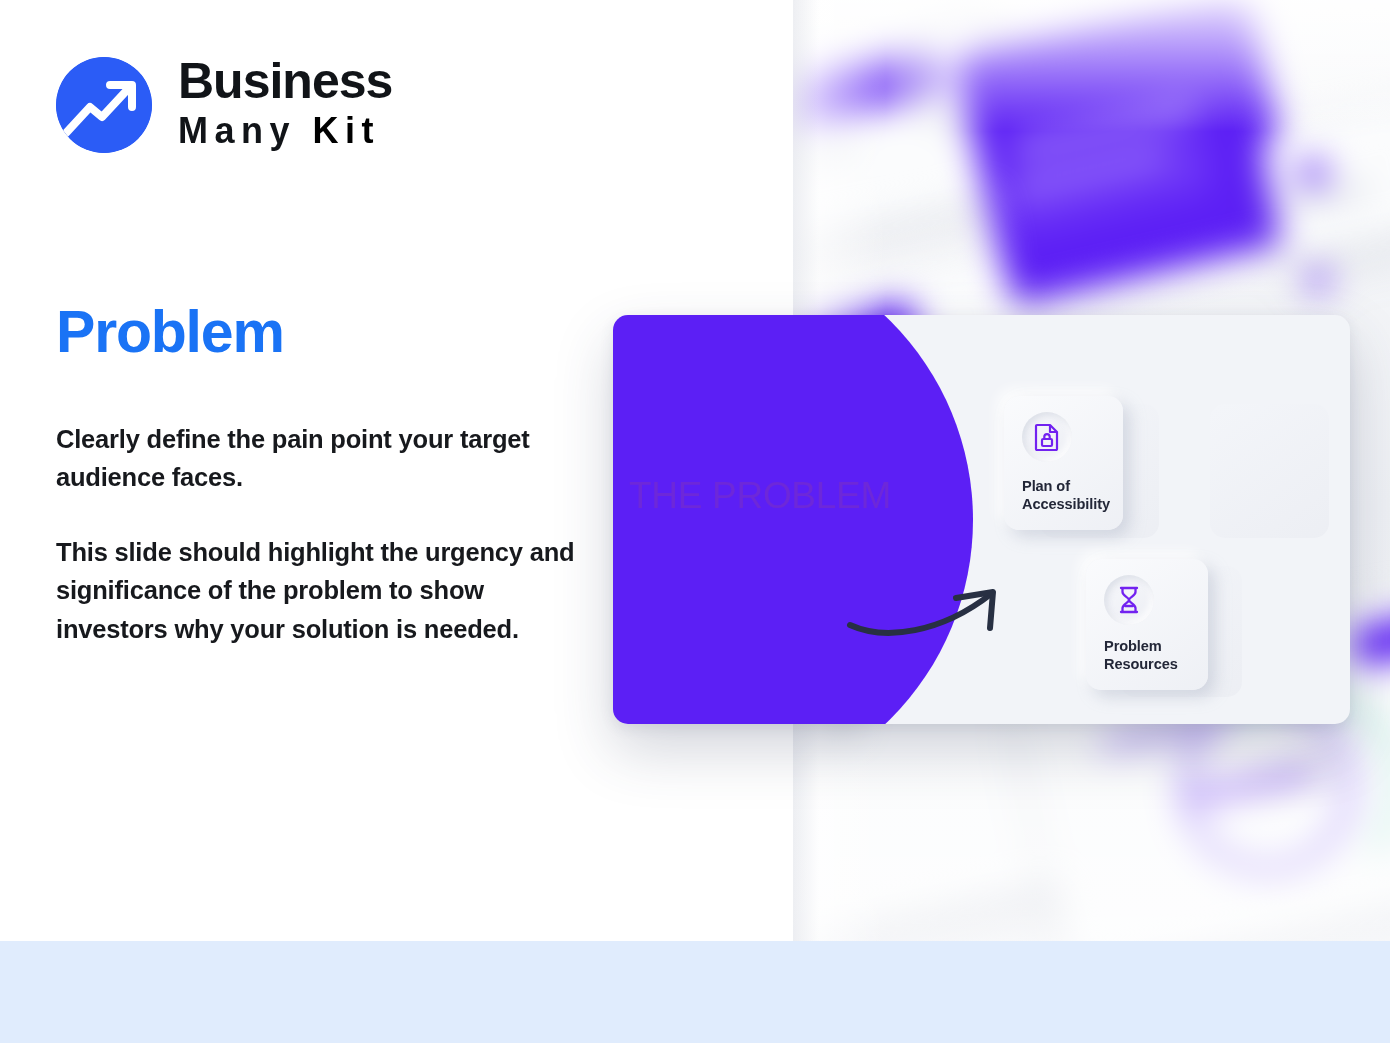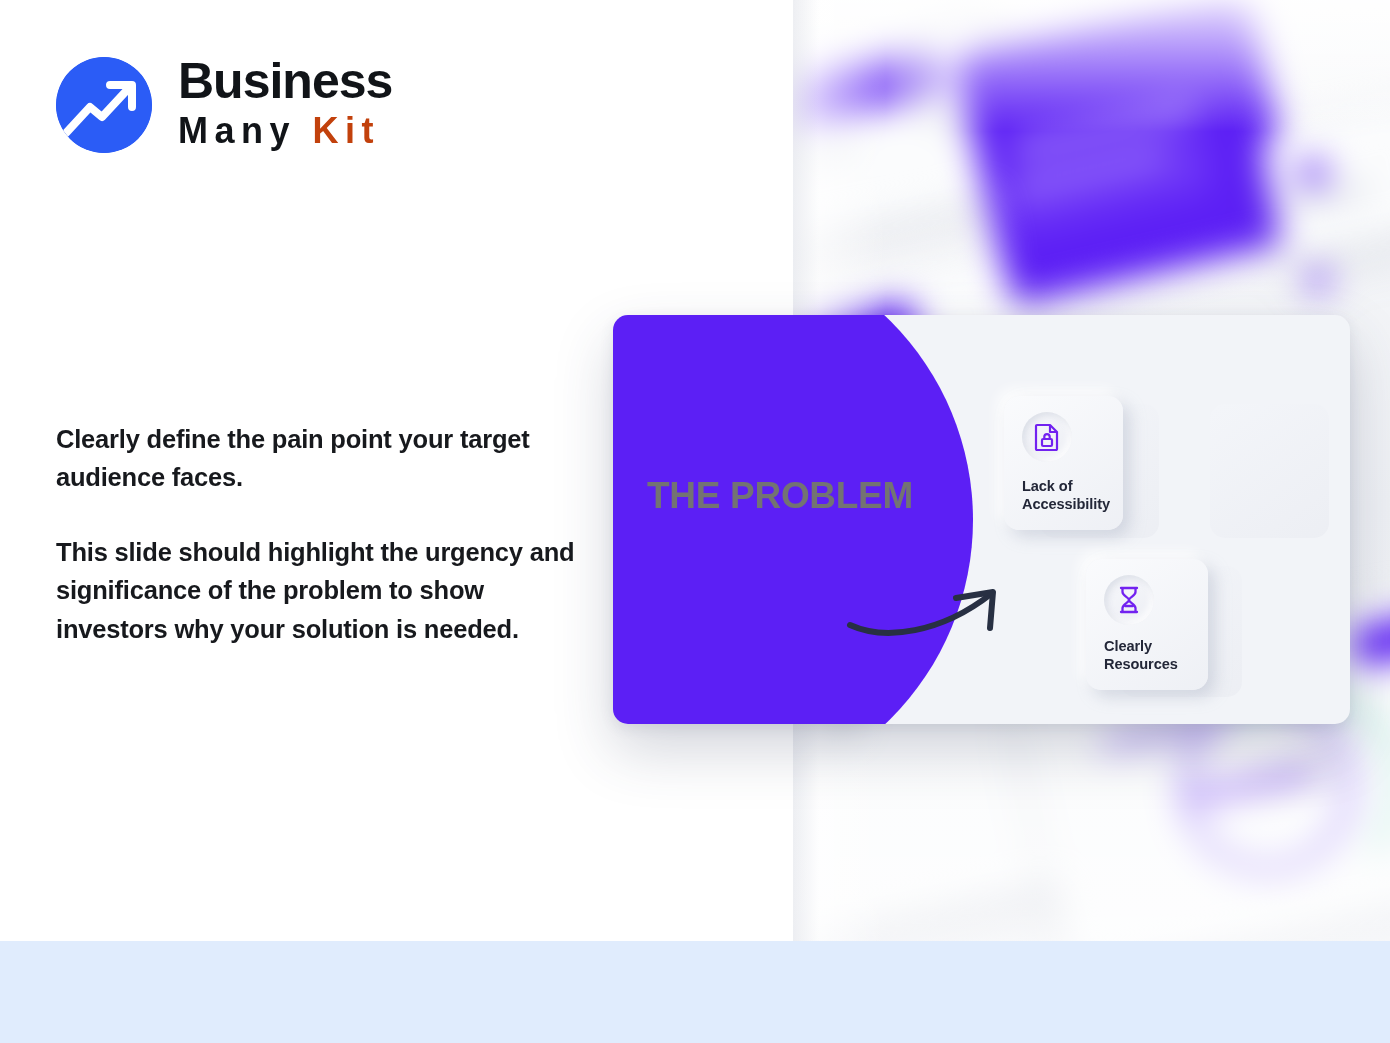--- a/index.html
+++ b/index.html
@@ -74,21 +74,21 @@
   }
   .logo-text{ margin-left:26px; }
   .logo-line1{
     font-size:50px; font-weight:bold; color:#111418;
     letter-spacing:-1px; line-height:.98; position:relative;
   }
   .logo-line2{
     font-size:36px; font-weight:bold; color:#111418;
     letter-spacing:6.5px; line-height:1.25; margin-top:2px;
   }
-  .logo-line2 .kit{ color:#c2410c; }
+  .logo-line2 .kit{ color:#000000; }
 
   
   .headline{
     position:absolute; left:56px; top:298px;
     font-size:59px; font-weight:bold; color:#1a73f5; letter-spacing:-1.2px;
   }
   .body-1{
     position:absolute; left:56px; top:420px; width:530px;
     font-size:25.5px; font-weight:bold; color:#17191d; line-height:1.50;
     letter-spacing:-.2px;
@@ -106,22 +106,22 @@
     box-shadow:0 26px 58px rgba(55,65,95,.22), 0 4px 14px rgba(55,65,95,.10);
   }
   
   .slide .blob{
     position:absolute; left:-90px; top:-76px;
     width:450px; height:562px;
     background:#5c1ff5;
     border-radius:0 281px 281px 0 / 0 281px 281px 0;
   }
   .slide-title{
-    position:absolute; left:34px; top:160px;
-    font-size:37px; font-weight:bold; color:#737373; letter-spacing:-.3px;
+    position:absolute; left:16px; top:160px;
+    font-size:37px; font-weight:normal; color:#6d28d9; letter-spacing:-.3px;
   }
   .slide-desc{
     position:absolute; left:21px; top:218px; width:292px;
     font-size:13.2px; color:#f0ebfe; line-height:1.47;
   }
 
   
   .arrow{ position:absolute; left:232px; top:268px; width:165px; height:60px; }
 
   
@@ -211,20 +211,21 @@
           <path d="M10 76 L34 50 L46 60 L72 32" fill="none" stroke="#ffffff" stroke-width="8" stroke-linecap="round" stroke-linejoin="round"></path>
           <path d="M54 28 L76 28 L76 50" fill="none" stroke="#ffffff" stroke-width="8" stroke-linecap="round" stroke-linejoin="round"></path>
         </svg>
       </div>
       <div class="logo-text">
         <div class="logo-line1">Business</div>
         <div class="logo-line2"><span>Many </span><span class="kit">Kit</span></div>
       </div>
     </div>
 
+    <h1 class="headline">Problem</h1>
     <p class="body-1">Clearly define the pain point your target audience faces.</p>
     <p class="body-2">This slide should highlight the urgency and significance of the problem to show investors why your solution is needed.</p>
   </div>
 
   <div class="slide">
     <div class="blob"></div>
 
     <div class="slide-title">THE PROBLEM</div>
 
     <div class="arrow">
@@ -241,30 +242,30 @@
 
   <div class="fcard f1">
     <div class="iwrap">
       <svg width="26" height="28" viewBox="0 0 26 28" aria-hidden="true">
         <path d="M3 2 h13 l7 7 v17 a1 1 0 0 1 -1 1 h-19 a1 1 0 0 1 -1 -1 v-23 a1 1 0 0 1 1 -1 z" fill="none" stroke="#7222f0" stroke-width="2.2" stroke-linejoin="round"></path>
         <path d="M16 2 v7 h7" fill="none" stroke="#7222f0" stroke-width="2.2" stroke-linejoin="round"></path>
         <rect x="8" y="16" width="10" height="7" rx="1.2" fill="none" stroke="#7222f0" stroke-width="2.2"></rect>
         <path d="M10.3 16 v-2.2 a2.7 2.7 0 0 1 5.4 0 v2.2" fill="none" stroke="#7222f0" stroke-width="2.2"></path>
       </svg>
     </div>
-    <div class="ftitle">Lack of Accessibility</div>
+    <div class="ftitle">Plan of Accessibility</div>
   </div>
 
 
   <div class="fcard f3">
     <div class="iwrap">
       <svg width="24" height="28" viewBox="0 0 24 28" aria-hidden="true">
         <path d="M4 2 h16 M4 26 h16" stroke="#7222f0" stroke-width="2.3" stroke-linecap="round"></path>
         <path d="M5.5 2 v4 c0 4 6.5 5.4 6.5 8 c0 -2.6 6.5 -4 6.5 -8 v-4" fill="none" stroke="#7222f0" stroke-width="2.3" stroke-linejoin="round"></path>
         <path d="M5.5 26 v-4 c0 -4 6.5 -5.4 6.5 -8 c0 2.6 6.5 4 6.5 8 v4" fill="none" stroke="#7222f0" stroke-width="2.3" stroke-linejoin="round"></path>
         <path d="M8 20 h8" stroke="#7222f0" stroke-width="2.3" stroke-linecap="round"></path>
       </svg>
     </div>
-    <div class="ftitle">Clearly Resources</div>
+    <div class="ftitle">Problem Resources</div>
   </div>
 
   <div class="bottom-band"></div>
 </div>
 
 </body></html>

